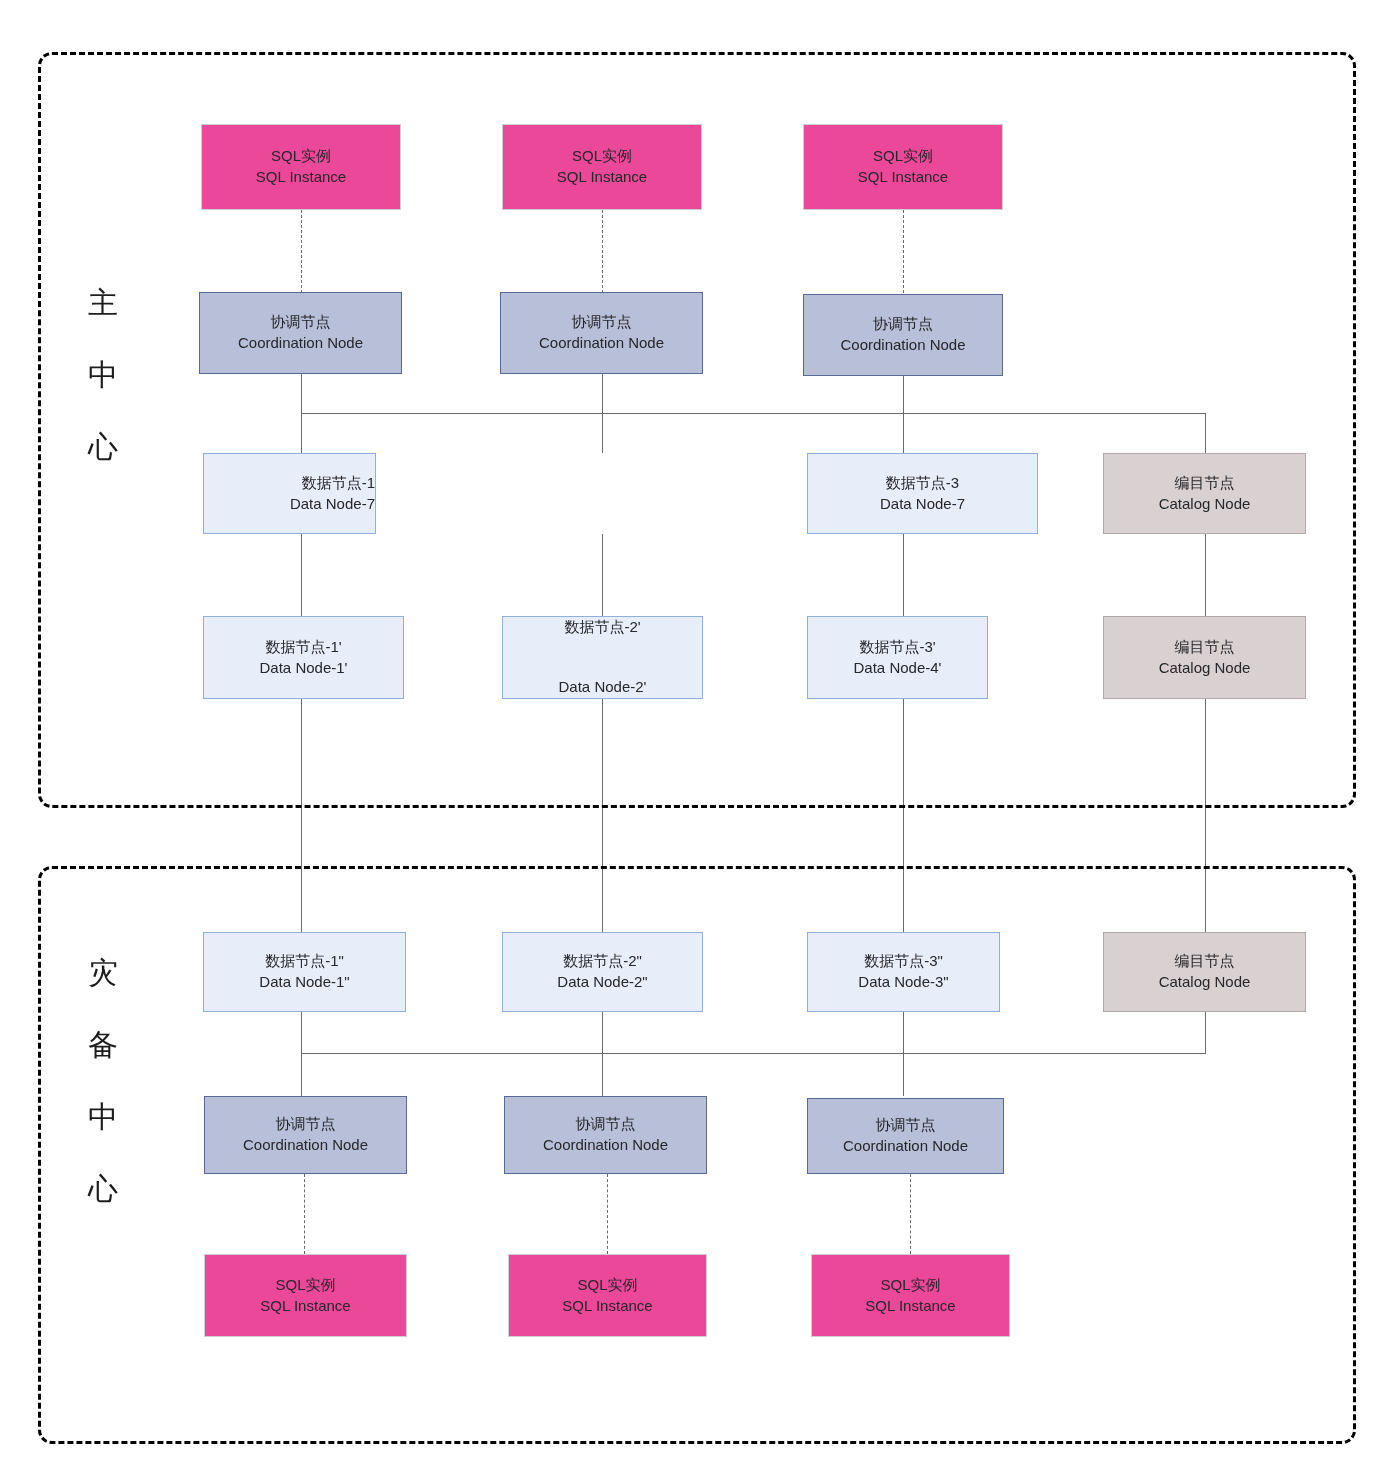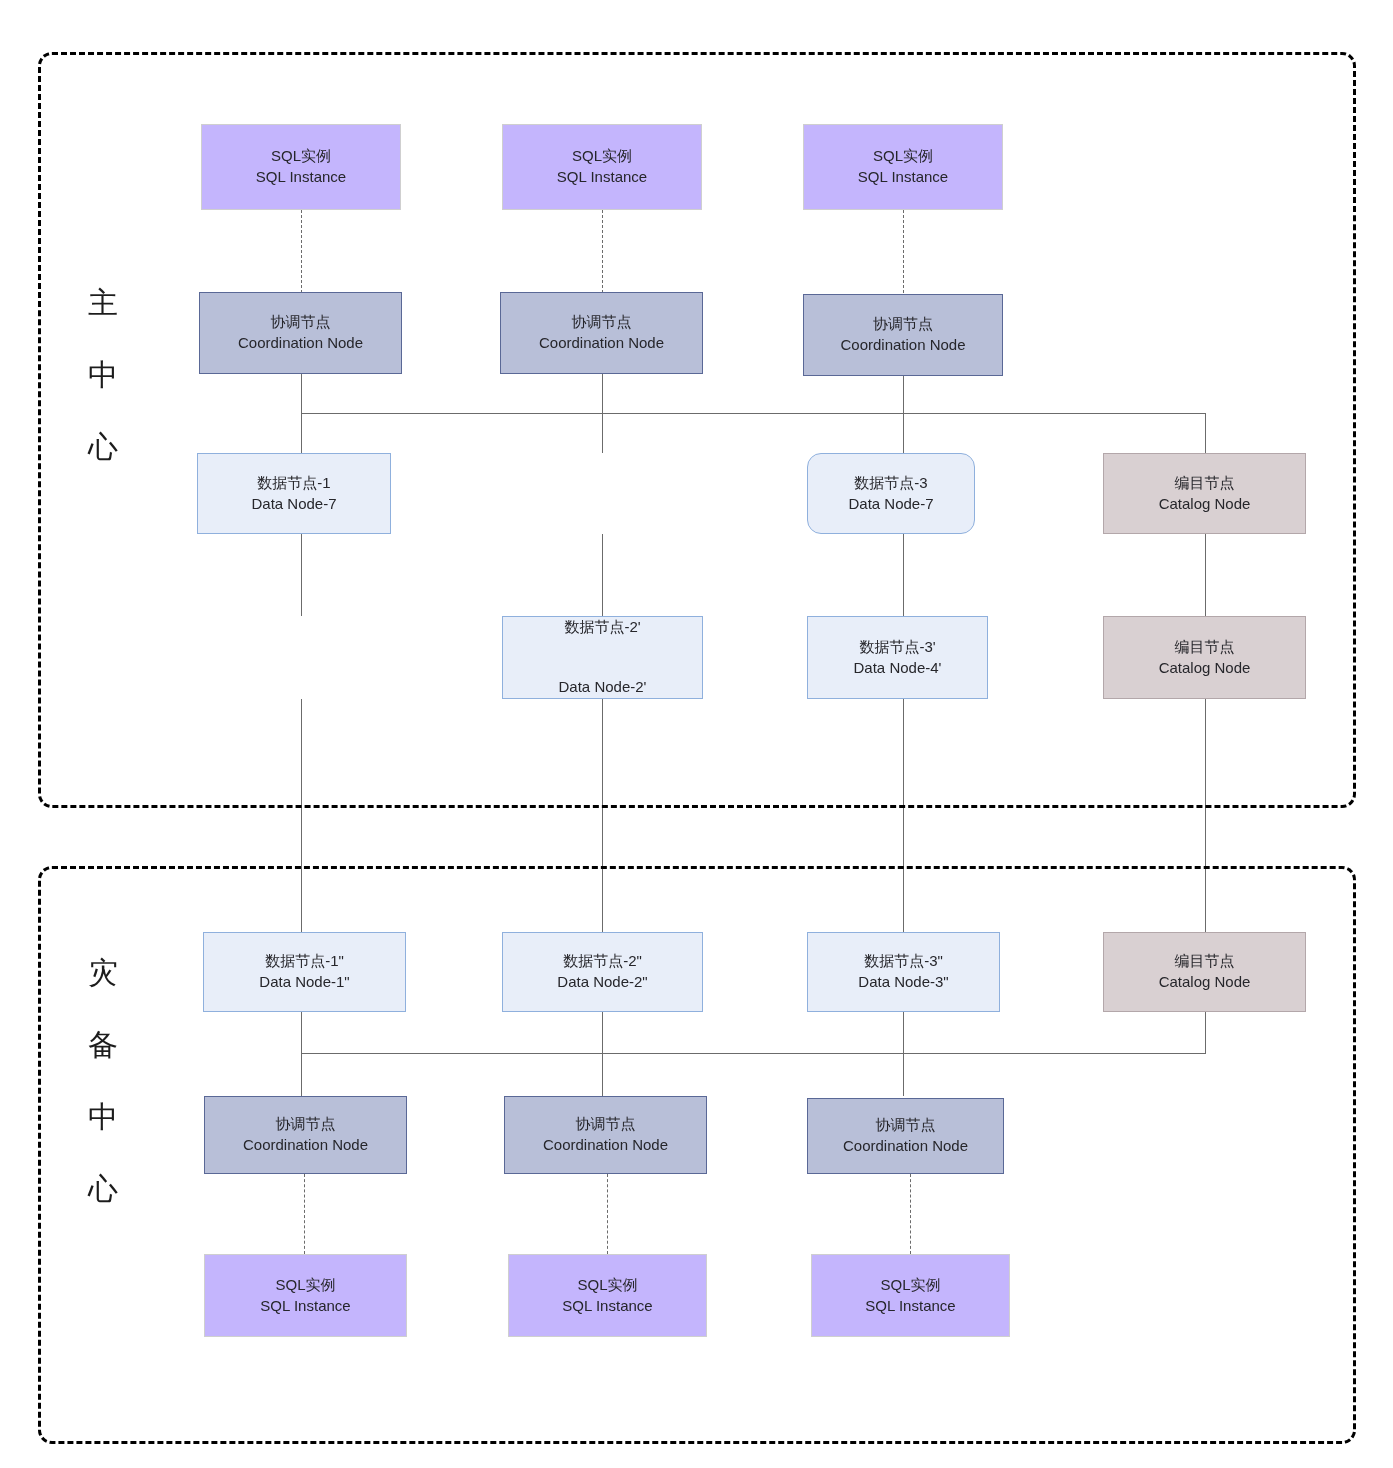--- a/index.html
+++ b/index.html
@@ -78,21 +78,21 @@
     text-align: center;
     font-size: 15px;
     line-height: 1.38;
     color: #26262b;
     z-index: 5;
   }
   .node .cn { display: block; }
   .node .en { display: block; }
 
   .node.sql {
-    background: #c4b5fd;
+    background: #ec4899;
     border: 1px solid #cfcfcf;
   }
   .node.coord {
     background: #b8bfd8;
     border: 1px solid #5a6896;
   }
   .node.data {
     background: #e8eef9;
     border: 1px solid #8fb0dd;
   }
@@ -180,33 +180,37 @@
   </div>
   <div class="node coord" style="left:500px; top:292px; width:203px; height:82px;">
     <span class="cn">协调节点</span>
     <span class="en">Coordination Node</span>
   </div>
   <div class="node coord" style="left:803px; top:294px; width:200px; height:82px;">
     <span class="cn">协调节点</span>
     <span class="en">Coordination Node</span>
   </div>
 
-  <div class="node data" style="left:197px; top:453px; width:194px; height:81px;">
+  <div class="node data" style="left:203px; top:453px; width:173px; height:81px;align-items:flex-end;">
     <span class="cn">数据节点-1</span>
     <span class="en">Data Node-7</span>
   </div>
-  <div class="node data" style="left:807px; top:453px; width:168px; height:81px;border-radius:14px;">
+  <div class="node data" style="left:807px; top:453px; width:231px; height:81px;">
     <span class="cn">数据节点-3</span>
     <span class="en">Data Node-7</span>
   </div>
   <div class="node catalog" style="left:1103px; top:453px; width:203px; height:81px;">
     <span class="cn">编目节点</span>
     <span class="en">Catalog Node</span>
   </div>
 
+  <div class="node data" style="left:203px; top:616px; width:201px; height:83px;">
+    <span class="cn">数据节点-1'</span>
+    <span class="en">Data Node-1'</span>
+  </div>
   <div class="node data" style="left:502px; top:616px; width:201px; height:83px;justify-content:space-between;">
     <span class="cn">数据节点-2'</span>
     <span class="en">Data Node-2'</span>
   </div>
   <div class="node data" style="left:807px; top:616px; width:181px; height:83px;">
     <span class="cn">数据节点-3'</span>
     <span class="en">Data Node-4'</span>
   </div>
   <div class="node catalog" style="left:1103px; top:616px; width:203px; height:83px;">
     <span class="cn">编目节点</span>

